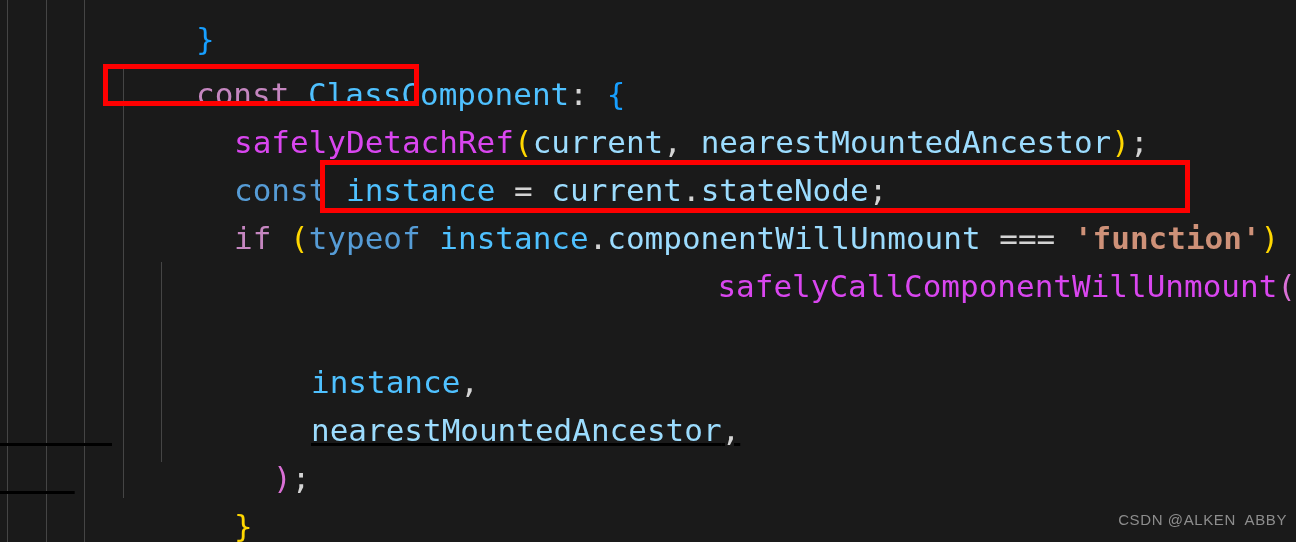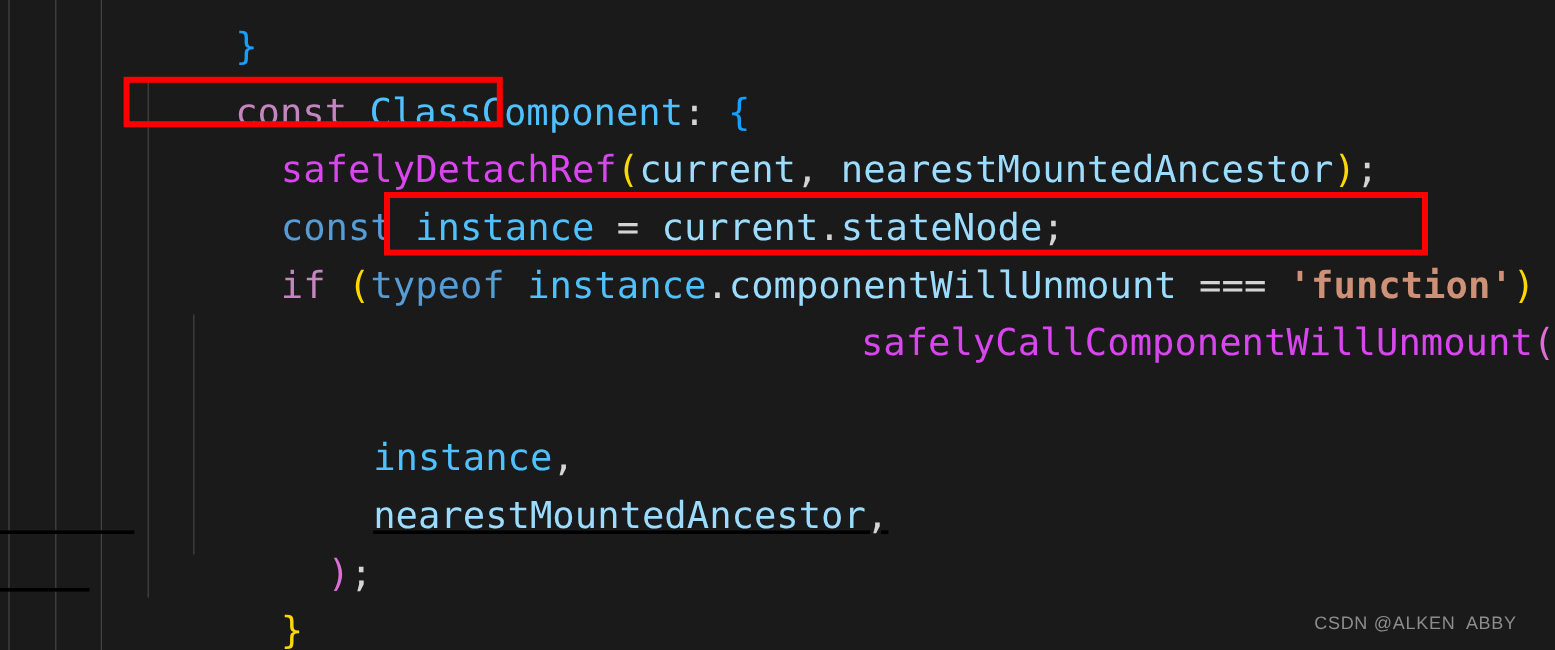--- a/index.html
+++ b/index.html
@@ -61,21 +61,21 @@
     position: absolute;
     border: 5px solid #fe0000;
     box-sizing: border-box;
     pointer-events: none;
     background: transparent;
   }
 
   
   .watermark {
     position: absolute;
-    right: 32px;
+    right: 9px;
     bottom: 14px;
     color: #8d8d8d;
     font-family: "Liberation Sans", sans-serif;
     font-size: 15px;
     letter-spacing: 0.6px;
     white-space: pre;
   }
 </style>
 </head>
 <body>

